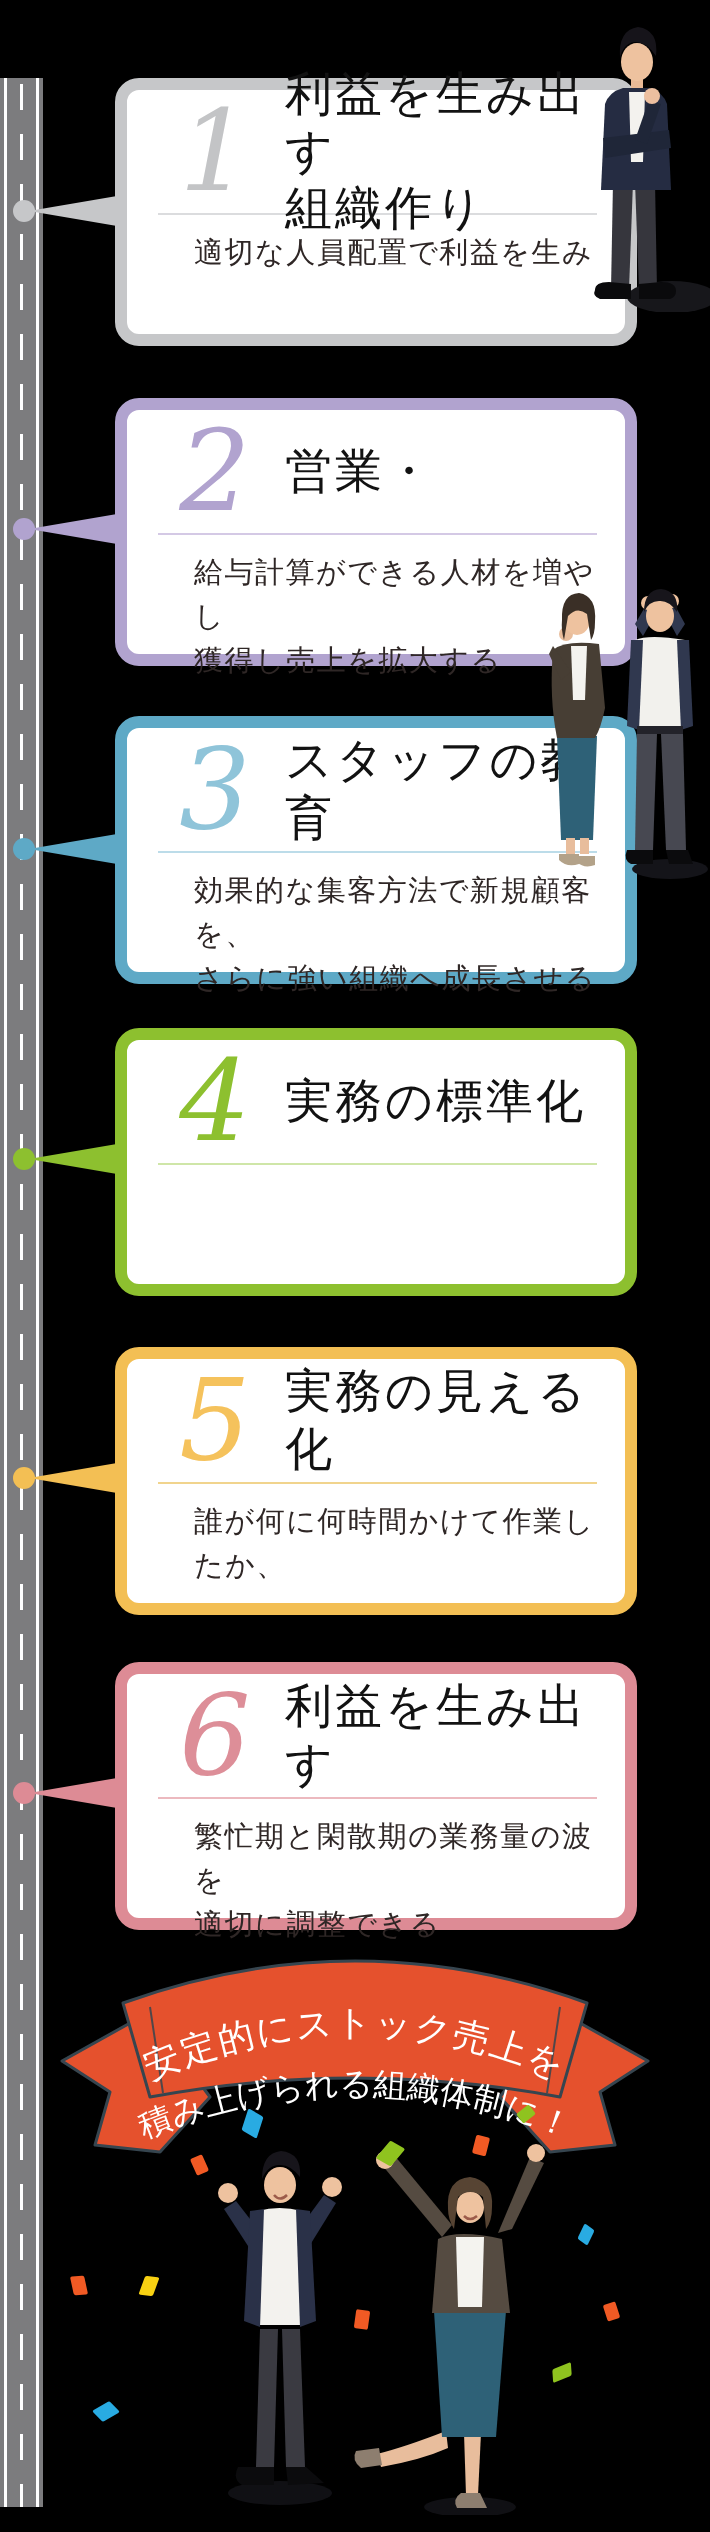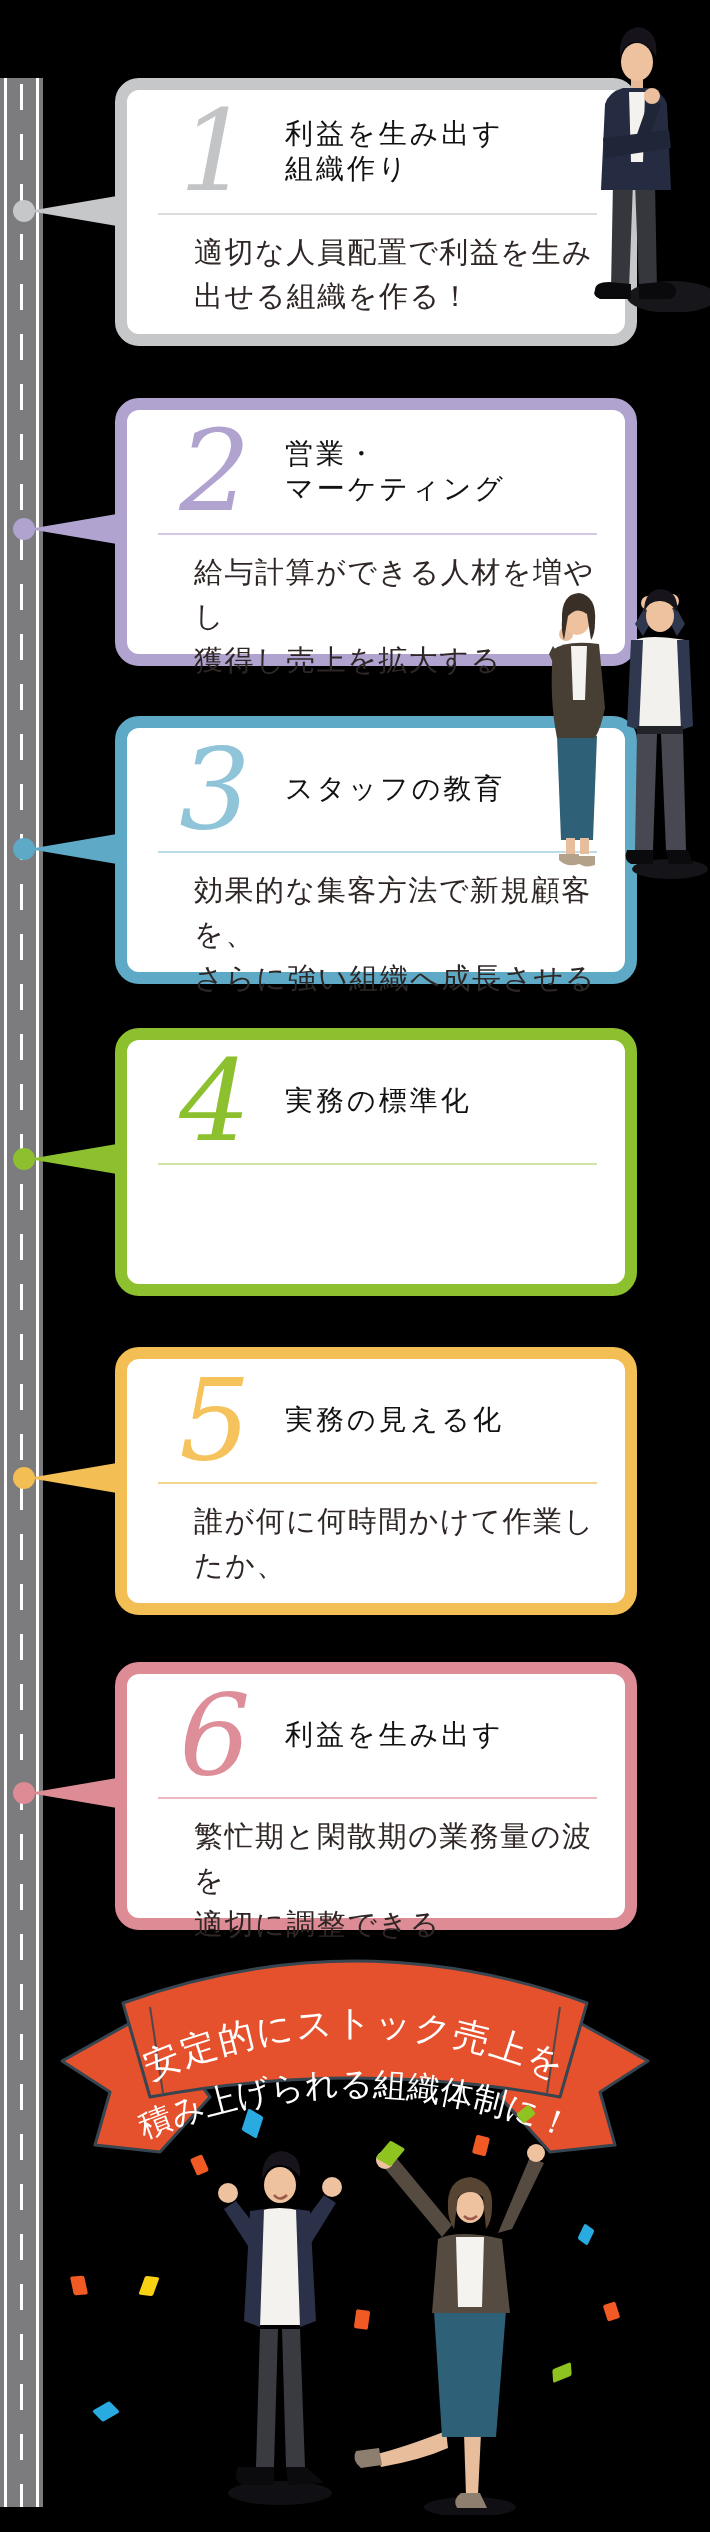--- a/index.html
+++ b/index.html
@@ -11,21 +11,21 @@
   #road .edge.l{left:4px}
   #road .edge.r{left:36px}
   #road .center{position:absolute;top:6px;bottom:0;left:20px;width:3px;
     background:repeating-linear-gradient(180deg,#fff 0 26px,transparent 26px 50px);}
   
   .card{position:absolute;left:115px;width:522px;height:268px;box-sizing:border-box;
         background:#fff;border:12px solid #ccc;border-radius:24px;z-index:2;}
   .card-head{height:123px;display:flex;align-items:center;padding-left:44px;}
   .num{font-style:italic;font-family:"DejaVu Serif",serif;font-size:112px;line-height:.85;
        min-width:88px;text-align:center;flex:none;}
-  .ttl{margin-left:26px;font-size:28px;letter-spacing:3px;color:#121212;line-height:1.22;font-weight:500;}
+  .ttl{margin-left:26px;font-size:47px;letter-spacing:3px;color:#121212;line-height:1.22;font-weight:500;}
   .ttl span{display:block;}
   .divider{border-top:2px solid #ddd;margin:0 28px 0 31px;}
   .body{padding:15px 24px 0 31px;font-size:29px;letter-spacing:1.5px;line-height:1.52;color:#2f2726;margin-left:36px;}
   .body span{display:block;}
   
   .connector{position:absolute;left:13px;width:104px;height:36px;z-index:1;}
   
   #ribbon{position:absolute;left:0;top:1945px;z-index:3;}
   
   .photo{position:absolute;z-index:4;}
@@ -72,30 +72,28 @@
     <div class="card-head">
       <div class="num" style="color: rgb(195, 196, 198);">1</div>
       <div class="ttl">
         <span>利益を生み出す</span>
         <span>組織作り</span>
       </div>
     </div>
     <div class="divider" style="border-top-color: rgb(219, 220, 222);"></div>
     <div class="body">
       <span>適切な人員配置で利益を生み</span>
-      <span>出せる組織を作る！</span>
     </div>
   </div>
 
   <div class="card" style="top: 398px; border-color: rgb(177, 163, 207);">
     <div class="card-head">
       <div class="num" style="color: rgb(177, 163, 207);">2</div>
       <div class="ttl">
         <span>営業・</span>
-        <span>マーケティング</span>
       </div>
     </div>
     <div class="divider" style="border-top-color: rgb(212, 201, 229);"></div>
     <div class="body">
       <span>給与計算ができる人材を増やし</span>
       <span>獲得し売上を拡大する</span>
     </div>
   </div>
 
   <div class="card" style="top: 716px; border-color: rgb(94, 169, 198);">

